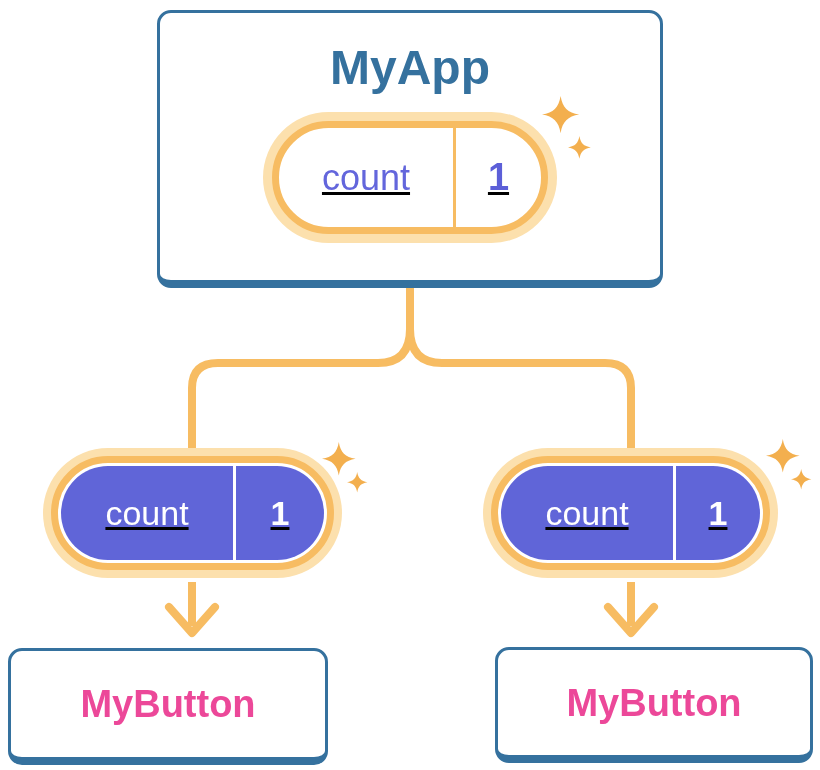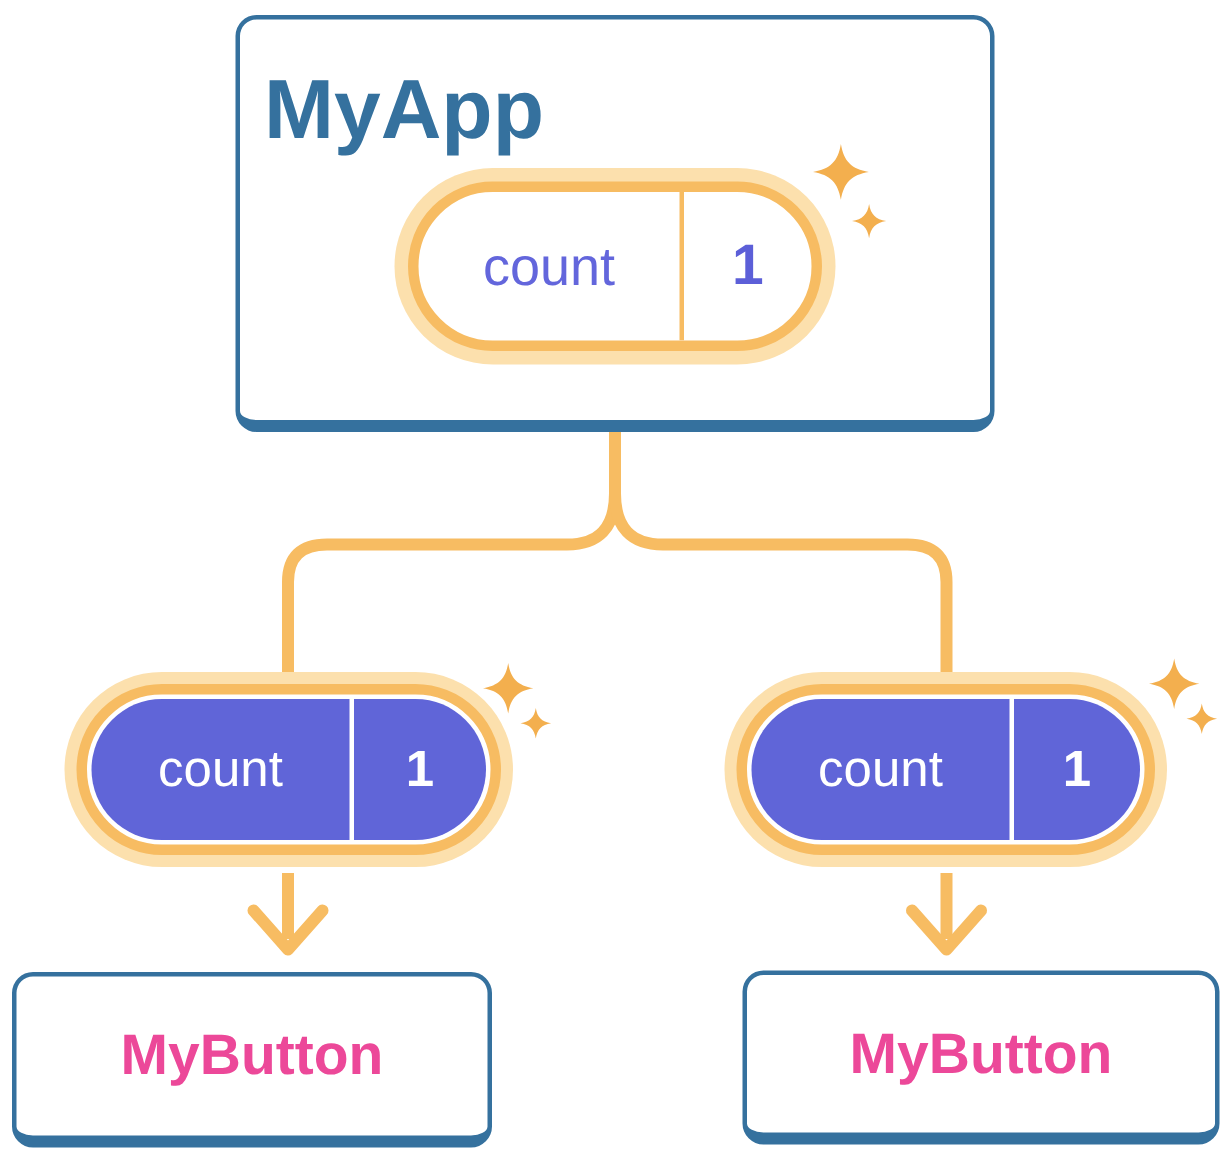--- a/index.html
+++ b/index.html
@@ -39,41 +39,42 @@
   }
   .card-child {
     display: flex;
     align-items: center;
     justify-content: center;
   }
   .card-child-left  { left: 8px;   top: 648px; width: 320px; height: 117px; }
   .card-child-right { left: 495px; top: 647px; width: 318px; height: 116px; }
   .card-title {
     position: absolute;
-    left: 16px; top: 29px;
+    left: 0; top: 29px;
     width: 100%;
-    text-align: left;
-    font-size: 56px;
+    text-align: center;
+    font-size: 48px;
     font-weight: bold;
     color: #35719E;
     line-height: 1.1;
   }
   .card-child-title {
     font-size: 38px;
     font-weight: bold;
     color: #ec4899;
     line-height: 1;
   }
   
   .pill-glow {
     position: absolute;
     border-radius: 999px;
     background: #FCE0AD;
     box-sizing: border-box;
     z-index: 1;
+    text-decoration: underline;
   }
   .pill-ring {
     width: 100%; height: 100%;
     border: 7px solid #F7BC62;
     border-radius: 999px;
     background: #ffffff;
     box-sizing: border-box;
     display: flex;
     overflow: hidden;
   }

